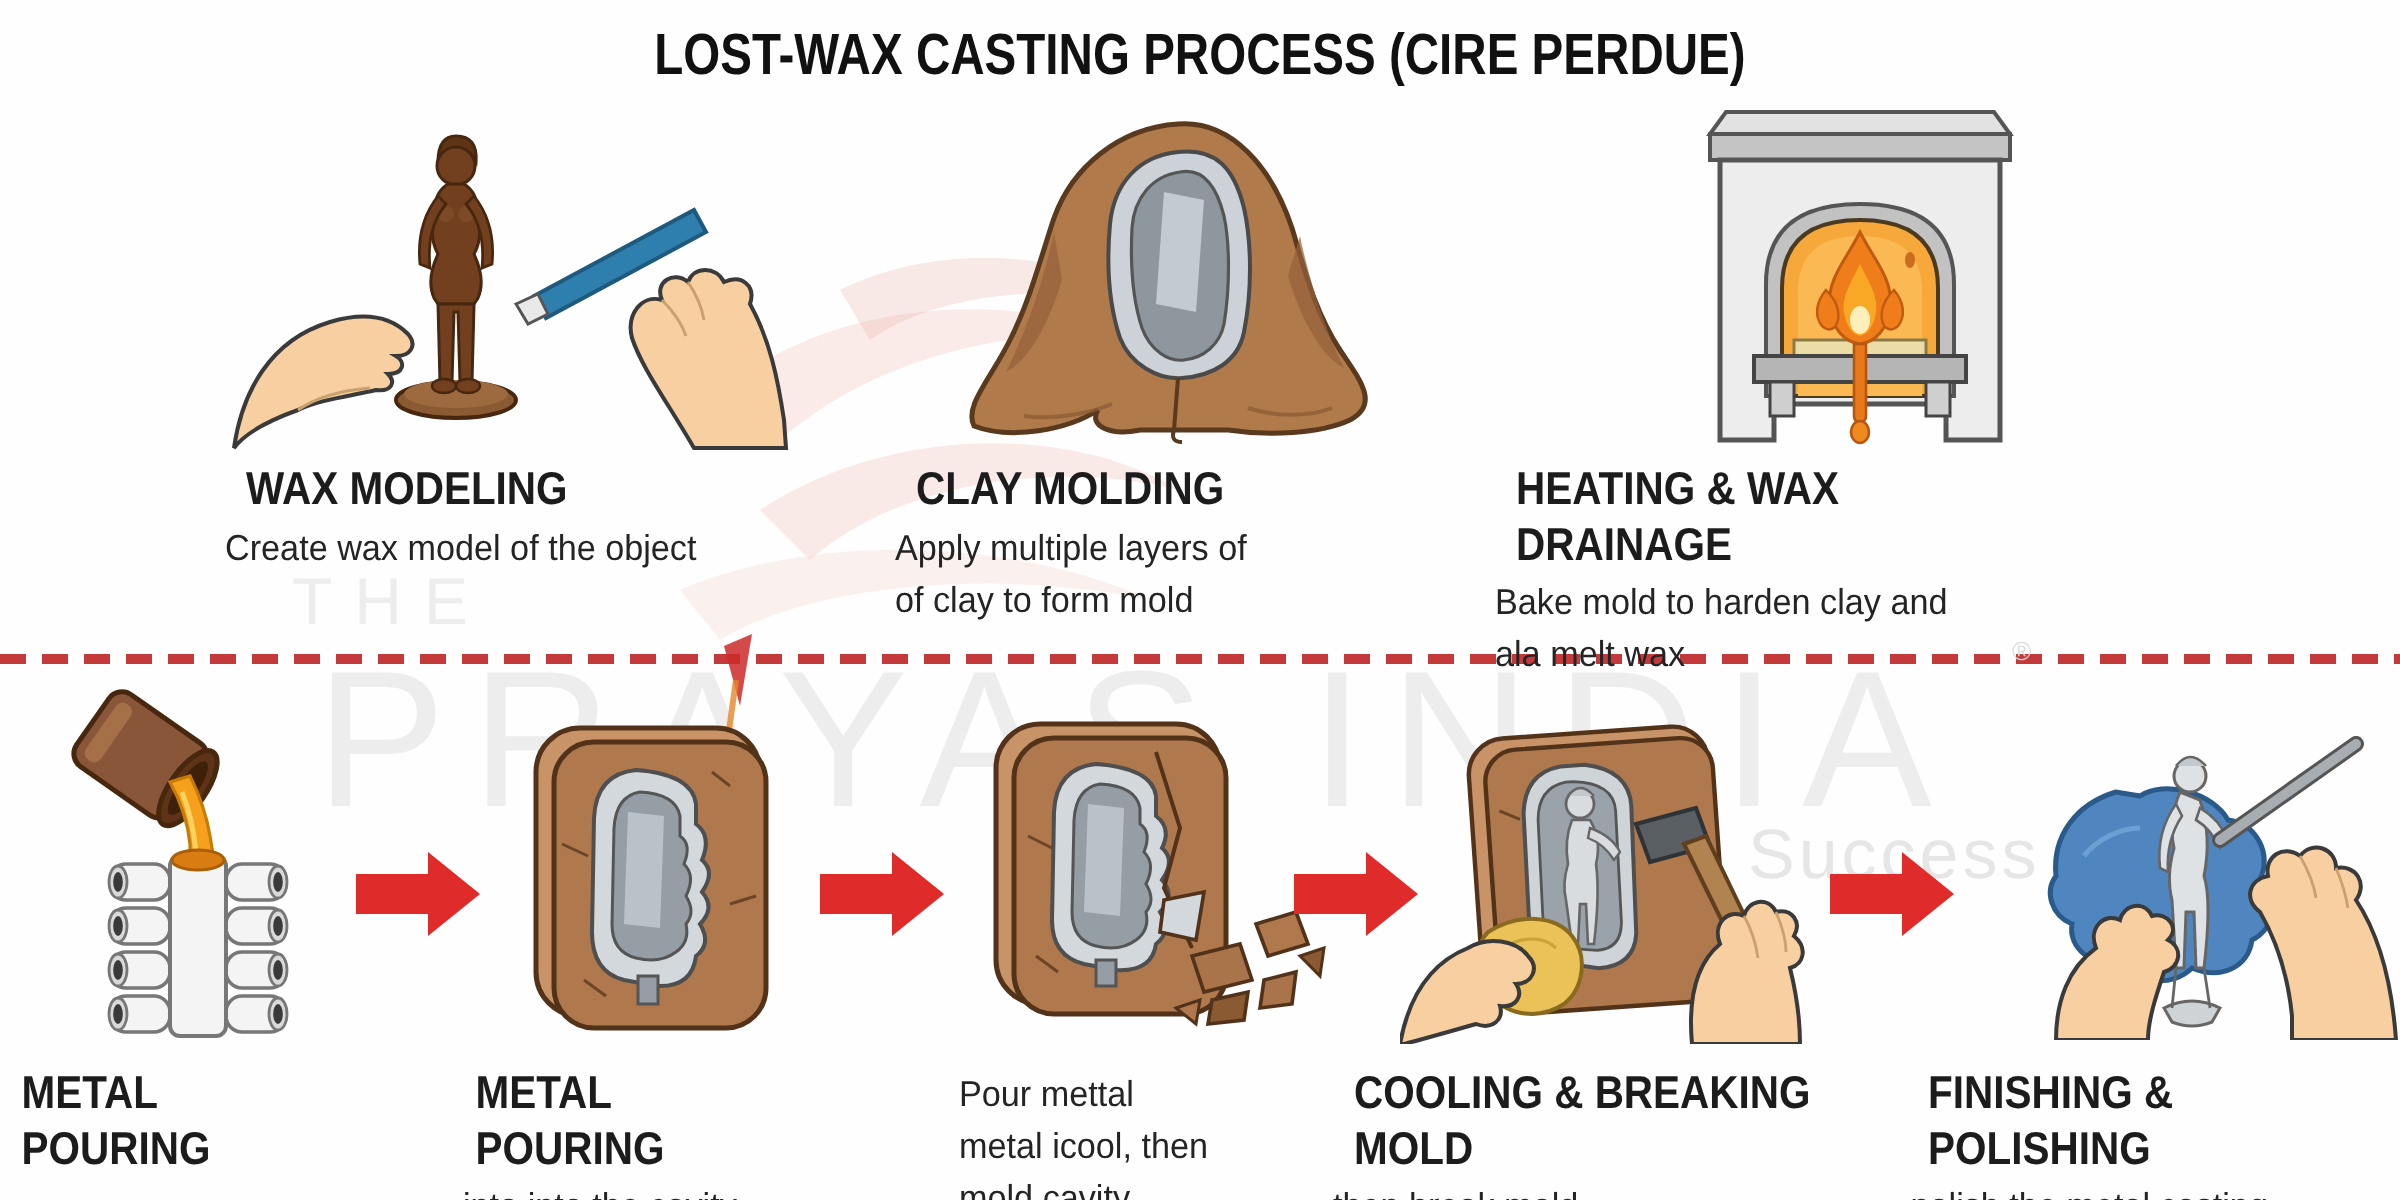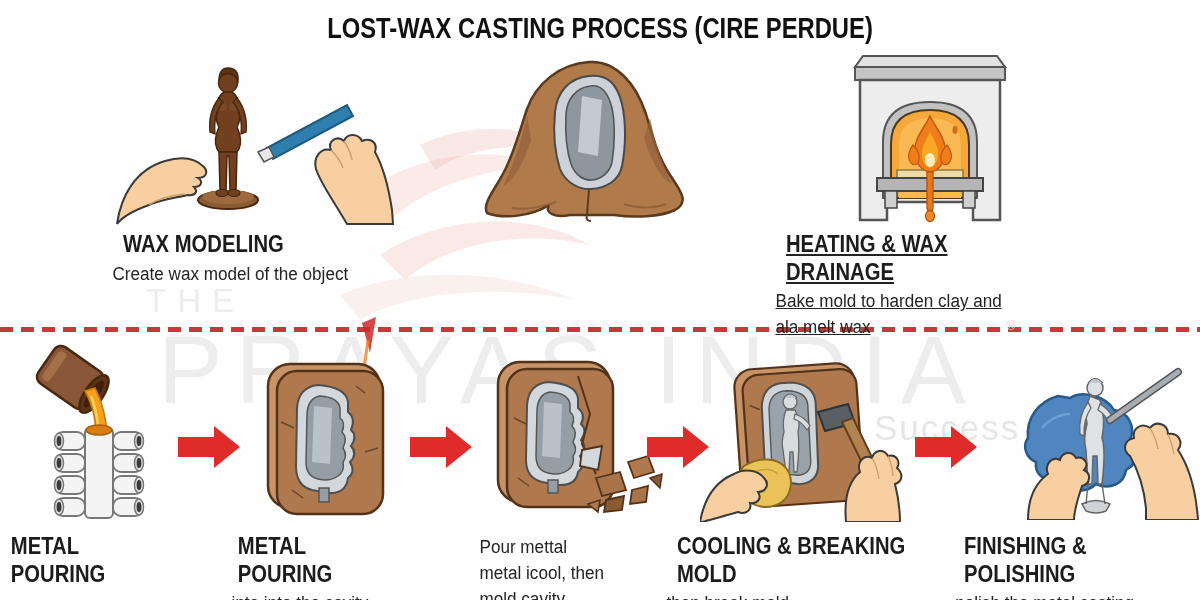--- a/index.html
+++ b/index.html
@@ -99,21 +99,26 @@
     <rect x="40" y="141" width="12" height="17" fill="#cfcfcf" stroke="#444" stroke-width="1.5"></rect>
     <rect x="118" y="141" width="12" height="17" fill="#cfcfcf" stroke="#444" stroke-width="1.5"></rect>
     <path d="M82,122 L82,158 Q82,161 85,161 Q88,161 88,158 L88,122 Z" fill="#e8791a" stroke="#b85510" stroke-width="1.3"></path>
     <ellipse cx="85" cy="166" rx="4.5" ry="5.5" fill="#ef8a1e" stroke="#b85510" stroke-width="1.3"></ellipse>
   </svg>
 
   <div class="abs step-label lbl" style="left:105px;top:231px;width:300px;">
     <div class="step-title">WAX MODELING</div>
     <div class="step-desc">Create wax model of the object</div>
   </div>
-  <div class="abs step-label lbl" style="left:768px;top:231px;width:300px;text-decoration:underline;">
+  <div class="abs step-label lbl" style="left:440px;top:231px;width:300px;">
+    <div class="step-title">CLAY MOLDING</div>
+    <div class="step-desc">Apply multiple layers of
+of clay to form mold</div>
+  </div>
+  <div class="abs step-label lbl" style="left:740px;top:231px;width:300px;">
     <div class="step-title">HEATING &amp; WAX DRAINAGE</div>
     <div class="step-desc">Bake mold to harden clay and
 ala melt wax</div>
   </div>
 
   <svg class="abs art" style="left:25px;top:336px;" width="150" height="185" viewBox="0 0 150 185">
     <g>
       <g>
         <rect x="30" y="96" width="30" height="18" rx="8" fill="#f4f4f4" stroke="#777" stroke-width="1.8"></rect>
         <ellipse cx="34" cy="105" rx="4.5" ry="8" fill="#d9d9d9" stroke="#777" stroke-width="1.4"></ellipse>

